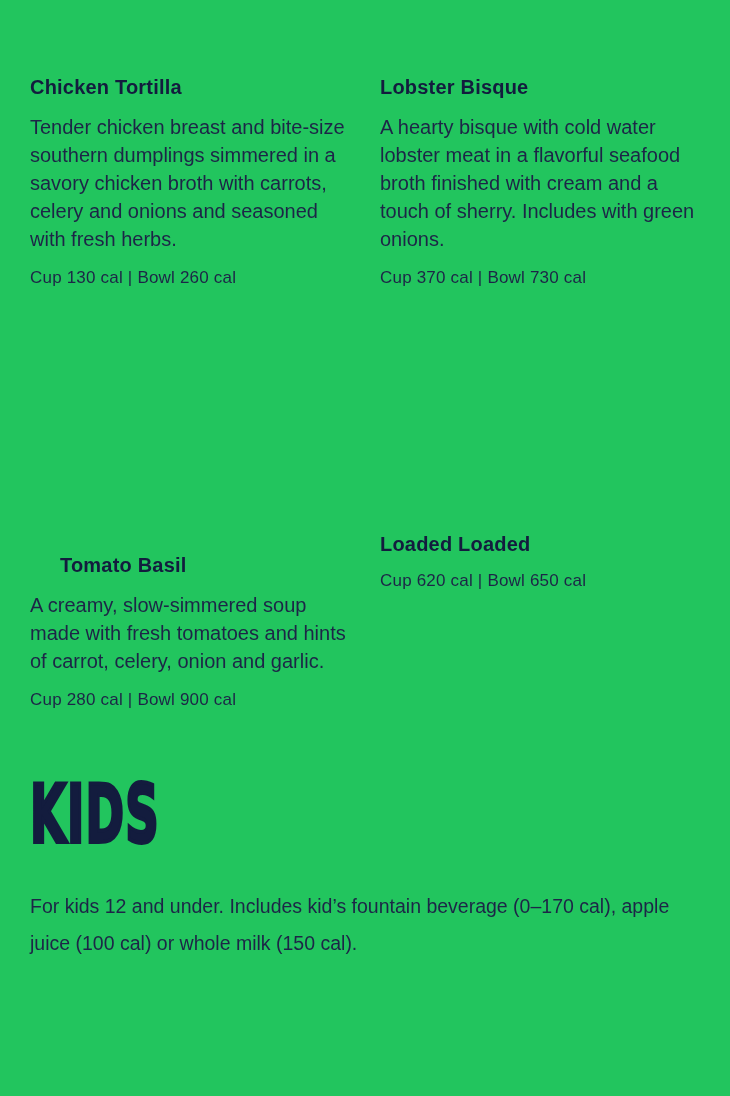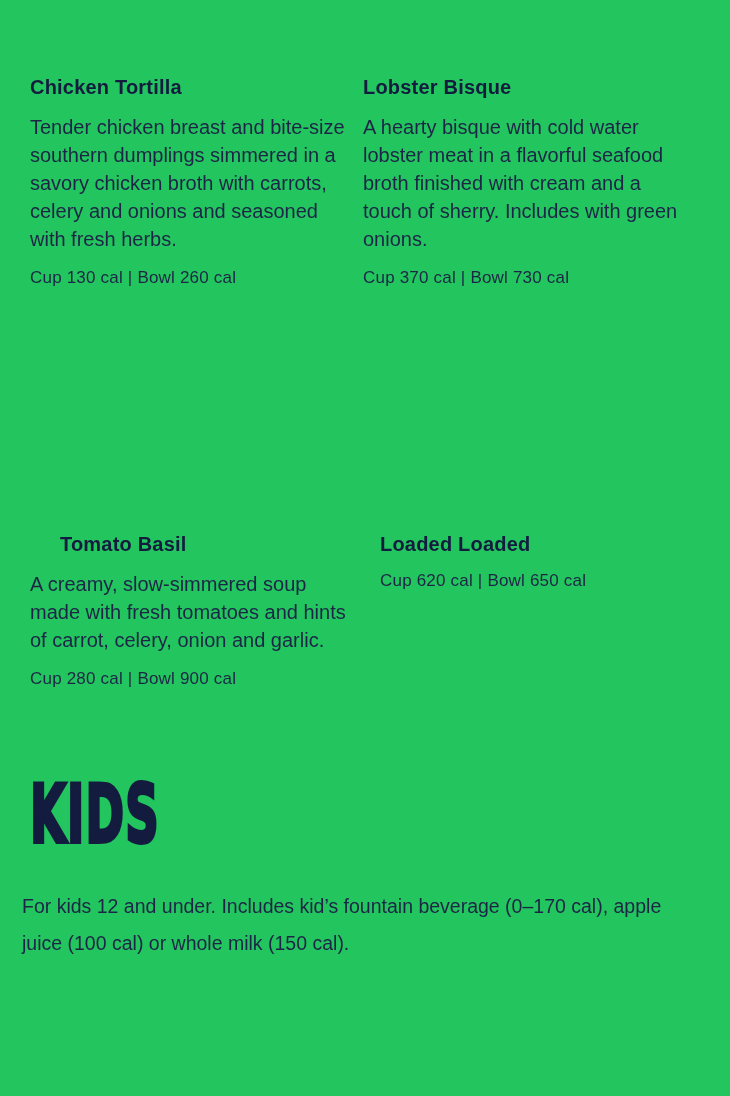--- a/index.html
+++ b/index.html
@@ -29,41 +29,41 @@
     line-height: 28px;
     color: #1d2547;
   }
   .item-cal {
     margin-top: 15px;
     font-size: 17px;
     color: #1d2547;
     letter-spacing: 0.2px;
   }
   .item-chicken { left: 30px;  top: 76px; }
-  .item-lobster { left: 363px; top: 76px; }
-  .item-tomato  { left: 30px;  top: 533px; }
+  .item-lobster { left: 380px; top: 76px; }
+  .item-tomato  { left: 30px;  top: 554px; }
   .item-loaded  { left: 380px; top: 533px; }
   .item-tomato .item-name { padding-left: 30px; }
   .kids-title {
     position: absolute;
     left: 30px;
     top: 775px;
     font-family: "DejaVu Sans", sans-serif;
     font-size: 80px;
     font-weight: 700;
     color: #131c3e;
     -webkit-text-stroke: 4px #131c3e;
     transform: scaleX(0.58);
     transform-origin: left top;
     letter-spacing: 2px;
     line-height: 1;
   }
   .kids-desc {
     position: absolute;
-    left: 22px;
+    left: 30px;
     top: 888px;
     width: 672px;
     font-size: 19.5px;
     line-height: 37px;
     color: #1d2547;
   }
 </style>
 </head>
 <body>
 

